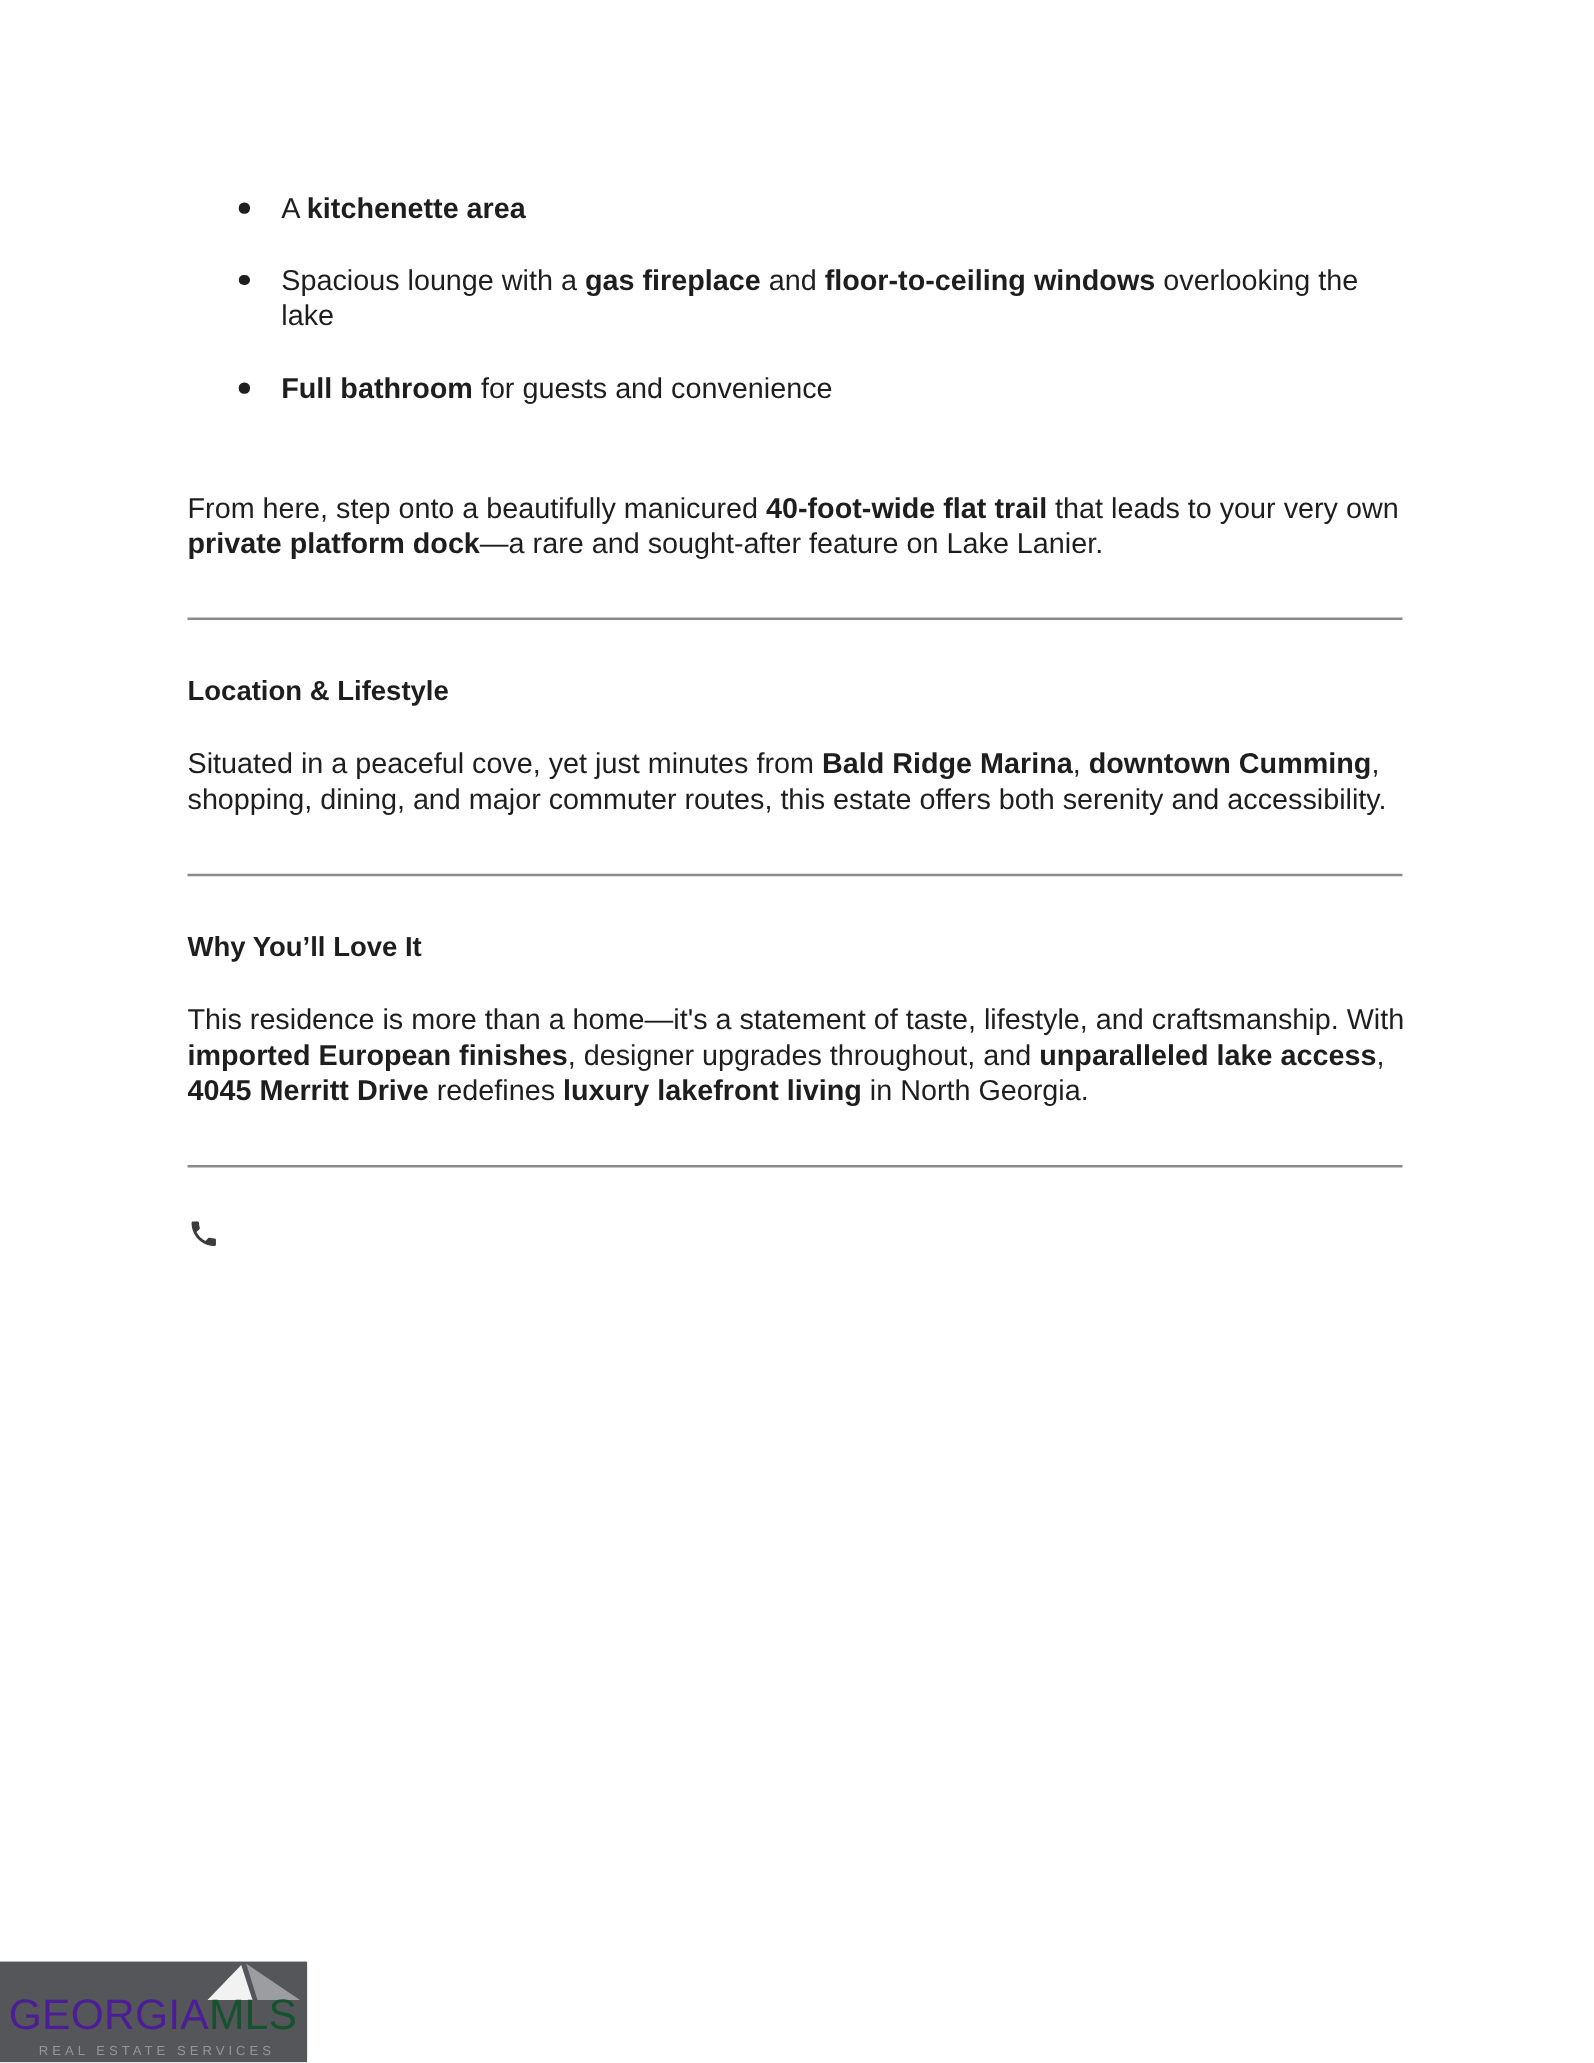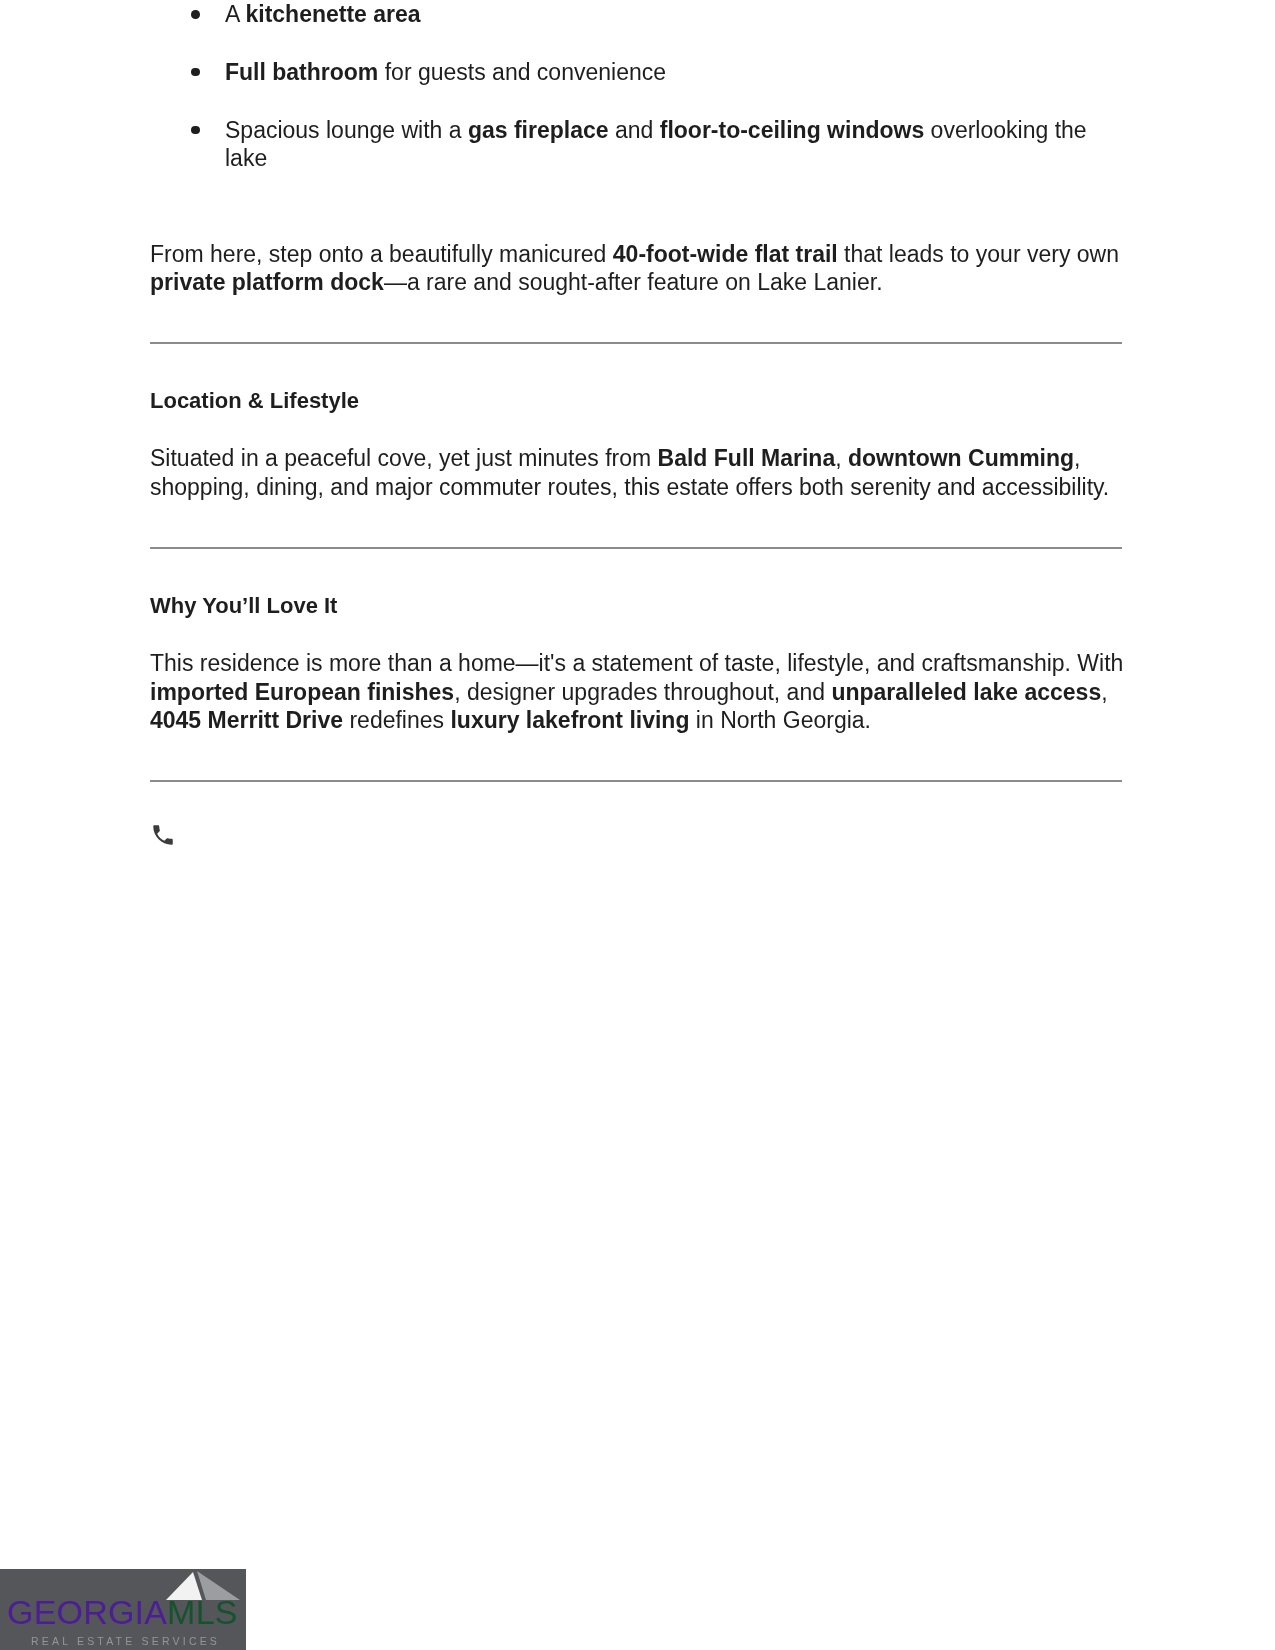--- a/index.html
+++ b/index.html
@@ -4,20 +4,21 @@
 <style>
   html,body{margin:0;padding:0;}
   body{
     width:1275px;height:1650px;background:#ffffff;position:relative;overflow:hidden;
     font-family:"Liberation Sans","DejaVu Sans",sans-serif;
     color:#1e1e1e;
     -webkit-font-smoothing:antialiased;
   }
   .content{
     position:absolute;left:150px;top:0;width:980px;
+    padding-top:152px;
     font-size:23px;line-height:28.4px;
   }
   .content p{margin:0;white-space:pre-wrap;}
   ul.features{list-style:none;margin:0;padding:0;}
   ul.features li{
     position:relative;padding-left:75px;margin:0 0 29.5px 0;white-space:pre-wrap;
   }
   ul.features li:last-child{margin-bottom:0;}
   ul.features li::before{
     content:"";position:absolute;left:41px;top:10px;width:8.5px;height:8.5px;
@@ -51,32 +52,32 @@
     font-size:10.5px;line-height:12px;letter-spacing:3.2px;white-space:nowrap;
   }
 </style>
 </head>
 <body>
 
 <div class="content">
 
   <ul class="features">
     <li>A <b>kitchenette area</b></li>
-    <li><b>Full bathroom</b> for guests and convenience</li>
     <li>Spacious lounge with a <b>gas fireplace</b> and <b>floor-to-ceiling windows</b> overlooking the
 lake</li>
+    <li><b>Full bathroom</b> for guests and convenience</li>
   </ul>
 
   <p class="p-trail">From here, step onto a beautifully manicured <b>40-foot-wide flat trail</b> that leads to your very own
 <b>private platform dock</b>—a rare and sought-after feature on Lake Lanier.</p>
 
   <hr class="divider">
 
   <h2 class="section-heading">Location &amp; Lifestyle</h2>
-  <p class="after-heading">Situated in a peaceful cove, yet just minutes from <b>Bald Full Marina</b>, <b>downtown Cumming</b>,
+  <p class="after-heading">Situated in a peaceful cove, yet just minutes from <b>Bald Ridge Marina</b>, <b>downtown Cumming</b>,
 shopping, dining, and major commuter routes, this estate offers both serenity and accessibility.</p>
 
   <hr class="divider">
 
   <h2 class="section-heading">Why You’ll Love It</h2>
   <p class="after-heading">This residence is more than a home—it's a statement of taste, lifestyle, and craftsmanship. With
 <b>imported European finishes</b>, designer upgrades throughout, and <b>unparalleled lake access</b>,
 <b>4045 Merritt Drive</b> redefines <b>luxury lakefront living</b> in North Georgia.</p>
 
   <hr class="divider">

